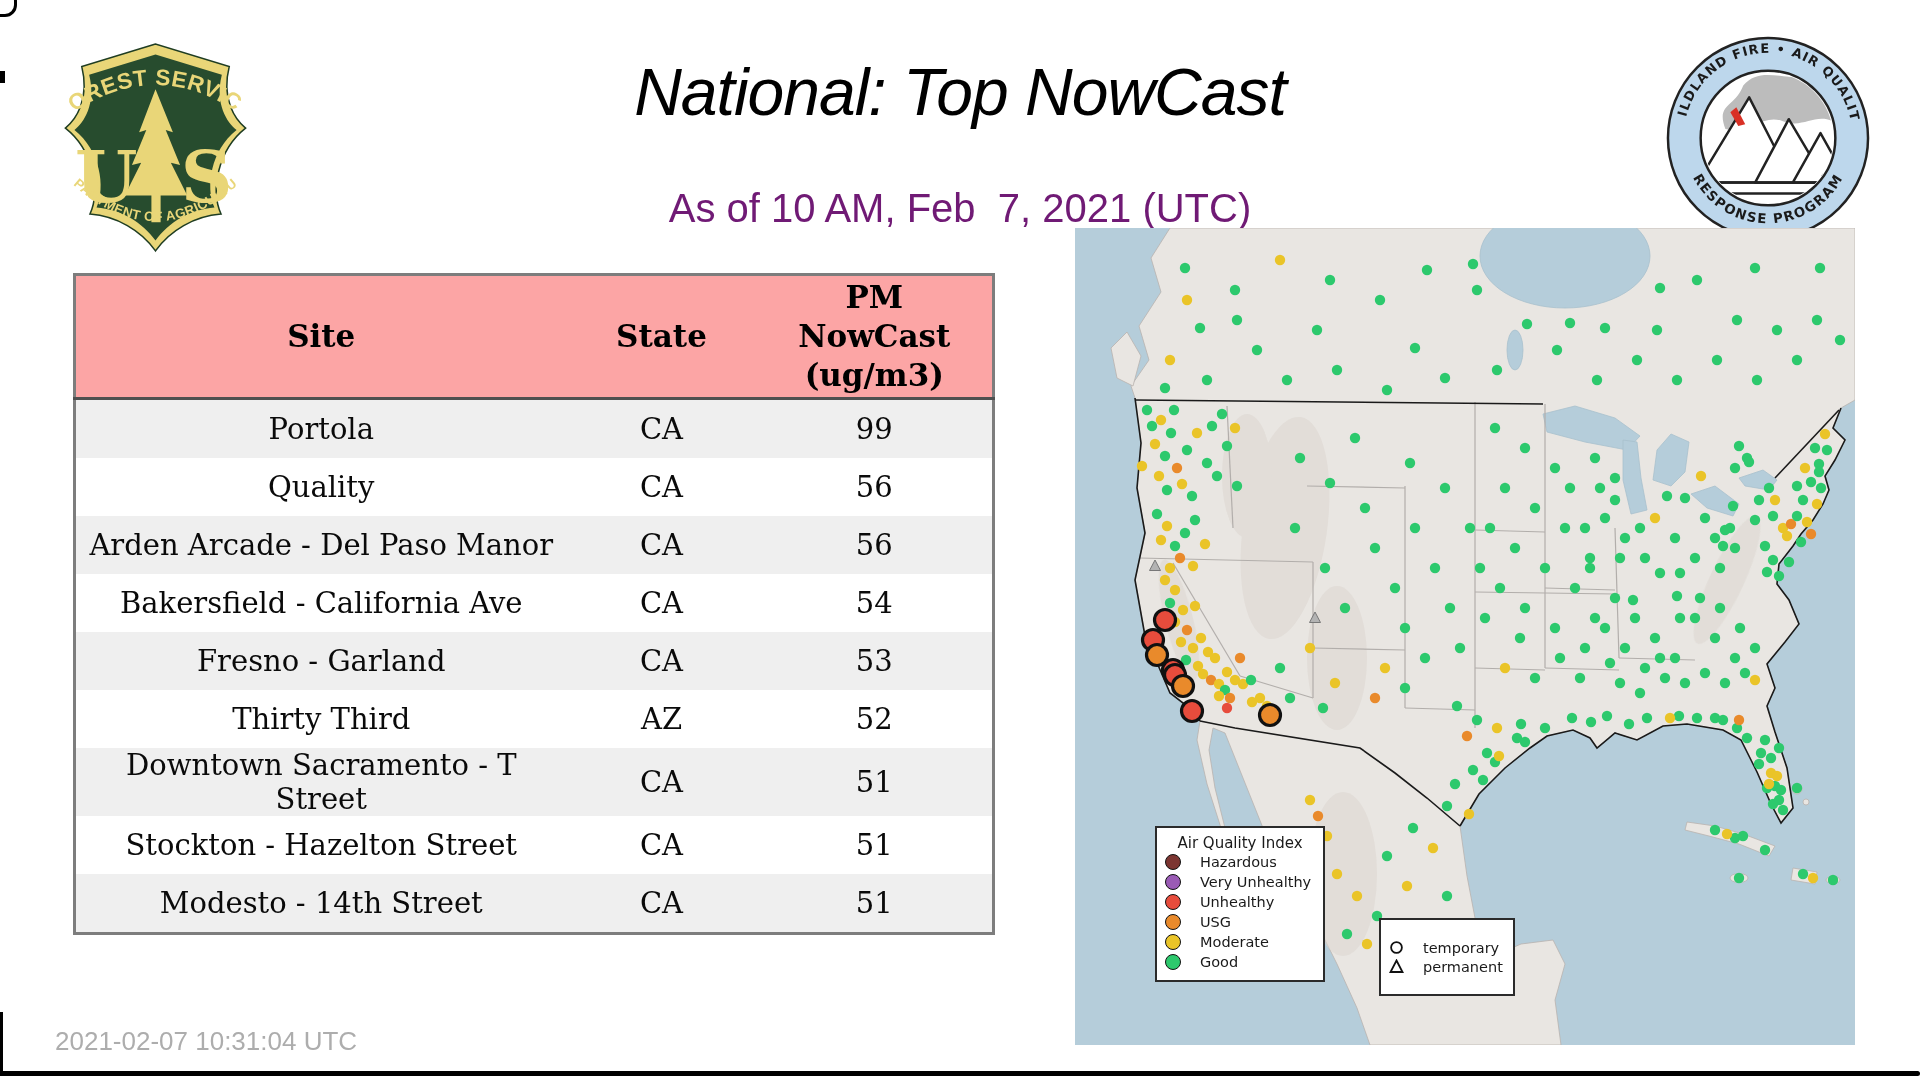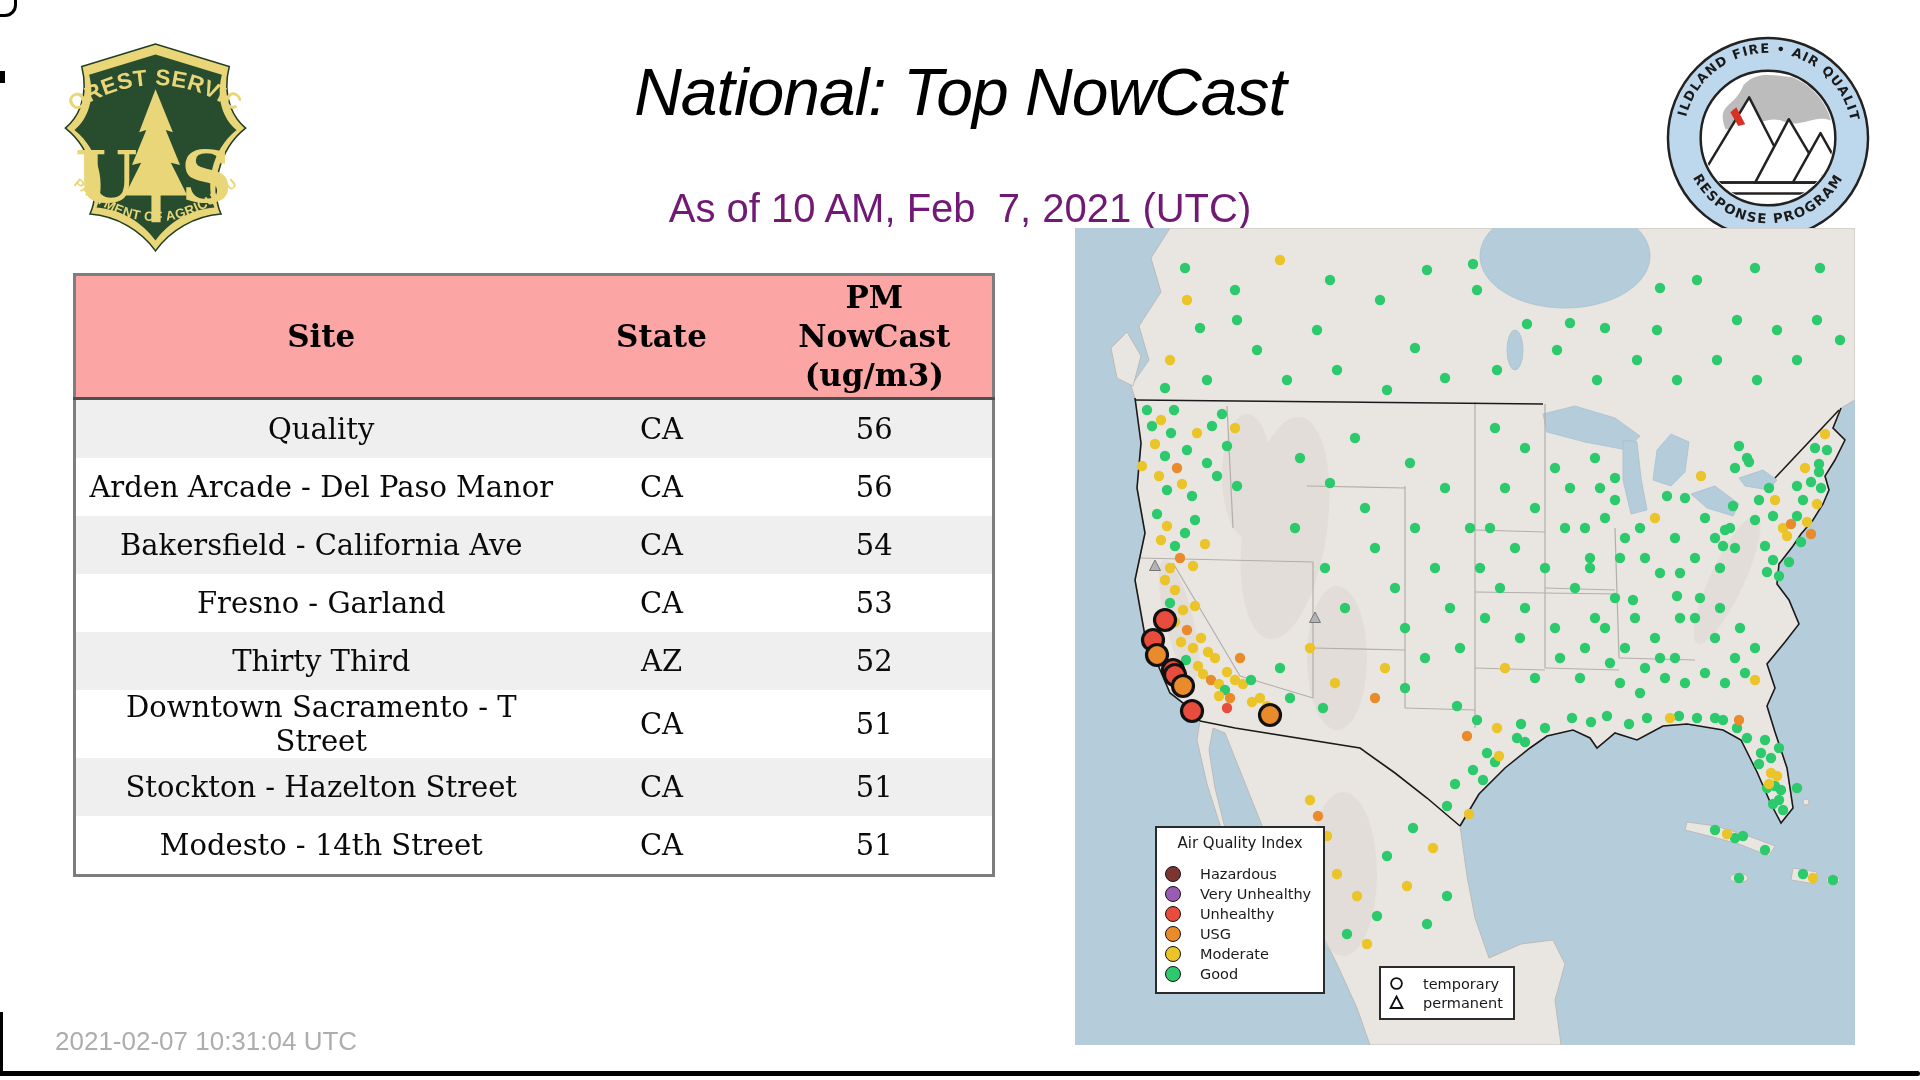--- a/index.html
+++ b/index.html
@@ -32,24 +32,24 @@
                    color:#0a0a0a;padding:0;}
   table.nowcast tbody tr:nth-child(odd){background:#efefef;}
   table.nowcast tbody tr:nth-child(even){background:#ffffff;}
 
   
   .map-wrap{left:1075px;top:228px;width:780px;height:817px;}
   .map-wrap svg{display:block;}
   .map-legend{position:absolute;background:#ffffff;border:2px solid #2b2b2b;
               font-family:"DejaVu Sans","Liberation Sans",sans-serif;color:#1a1a1a;}
   .aqi-legend{left:80px;top:598px;width:150px;padding:6px 8px 8px 8px;}
-  .aqi-legend .legend-title{font-size:15px;text-align:center;margin-bottom:12px;}
+  .aqi-legend .legend-title{font-size:15px;text-align:center;margin-bottom:0;}
   .legend-row{display:flex;align-items:center;gap:19px;height:20px;font-size:14.5px;}
   .legend-dot{width:14px;height:14px;border-radius:50%;border:1.6px solid #111;flex:0 0 auto;}
-  .marker-legend{left:304px;top:690px;width:116px;padding:6px 8px;margin-top:48px;}
+  .marker-legend{left:304px;top:690px;width:116px;padding:18px 8px;}
   .marker-legend .legend-row{height:19px;}
   .glyph{width:15px;height:15px;flex:0 0 auto;}
 
   .footer-timestamp{left:55px;top:1026px;font-size:26px;color:#adadad;}
 </style>
 </head>
 <body>
 
 <div class="abs artifact-corner"></div>
 <div class="abs artifact-dash"></div>
@@ -124,20 +124,25 @@
         <col style="width:237px">
       </colgroup>
     <thead>
         <tr id="nowcast-head-row">
           <th>Site</th>
           <th>State</th>
           <th>PM<br>NowCast<br>(ug/m3)</th>
         </tr>
       </thead>
     <tbody id="nowcast-body">
+        <tr>
+          <td>Portola</td>
+          <td>CA</td>
+          <td>99</td>
+        </tr>
         <tr>
           <td>Quality</td>
           <td>CA</td>
           <td>56</td>
         </tr>
         <tr>
           <td>Arden Arcade - Del Paso Manor</td>
           <td>CA</td>
           <td>56</td>
         </tr>

